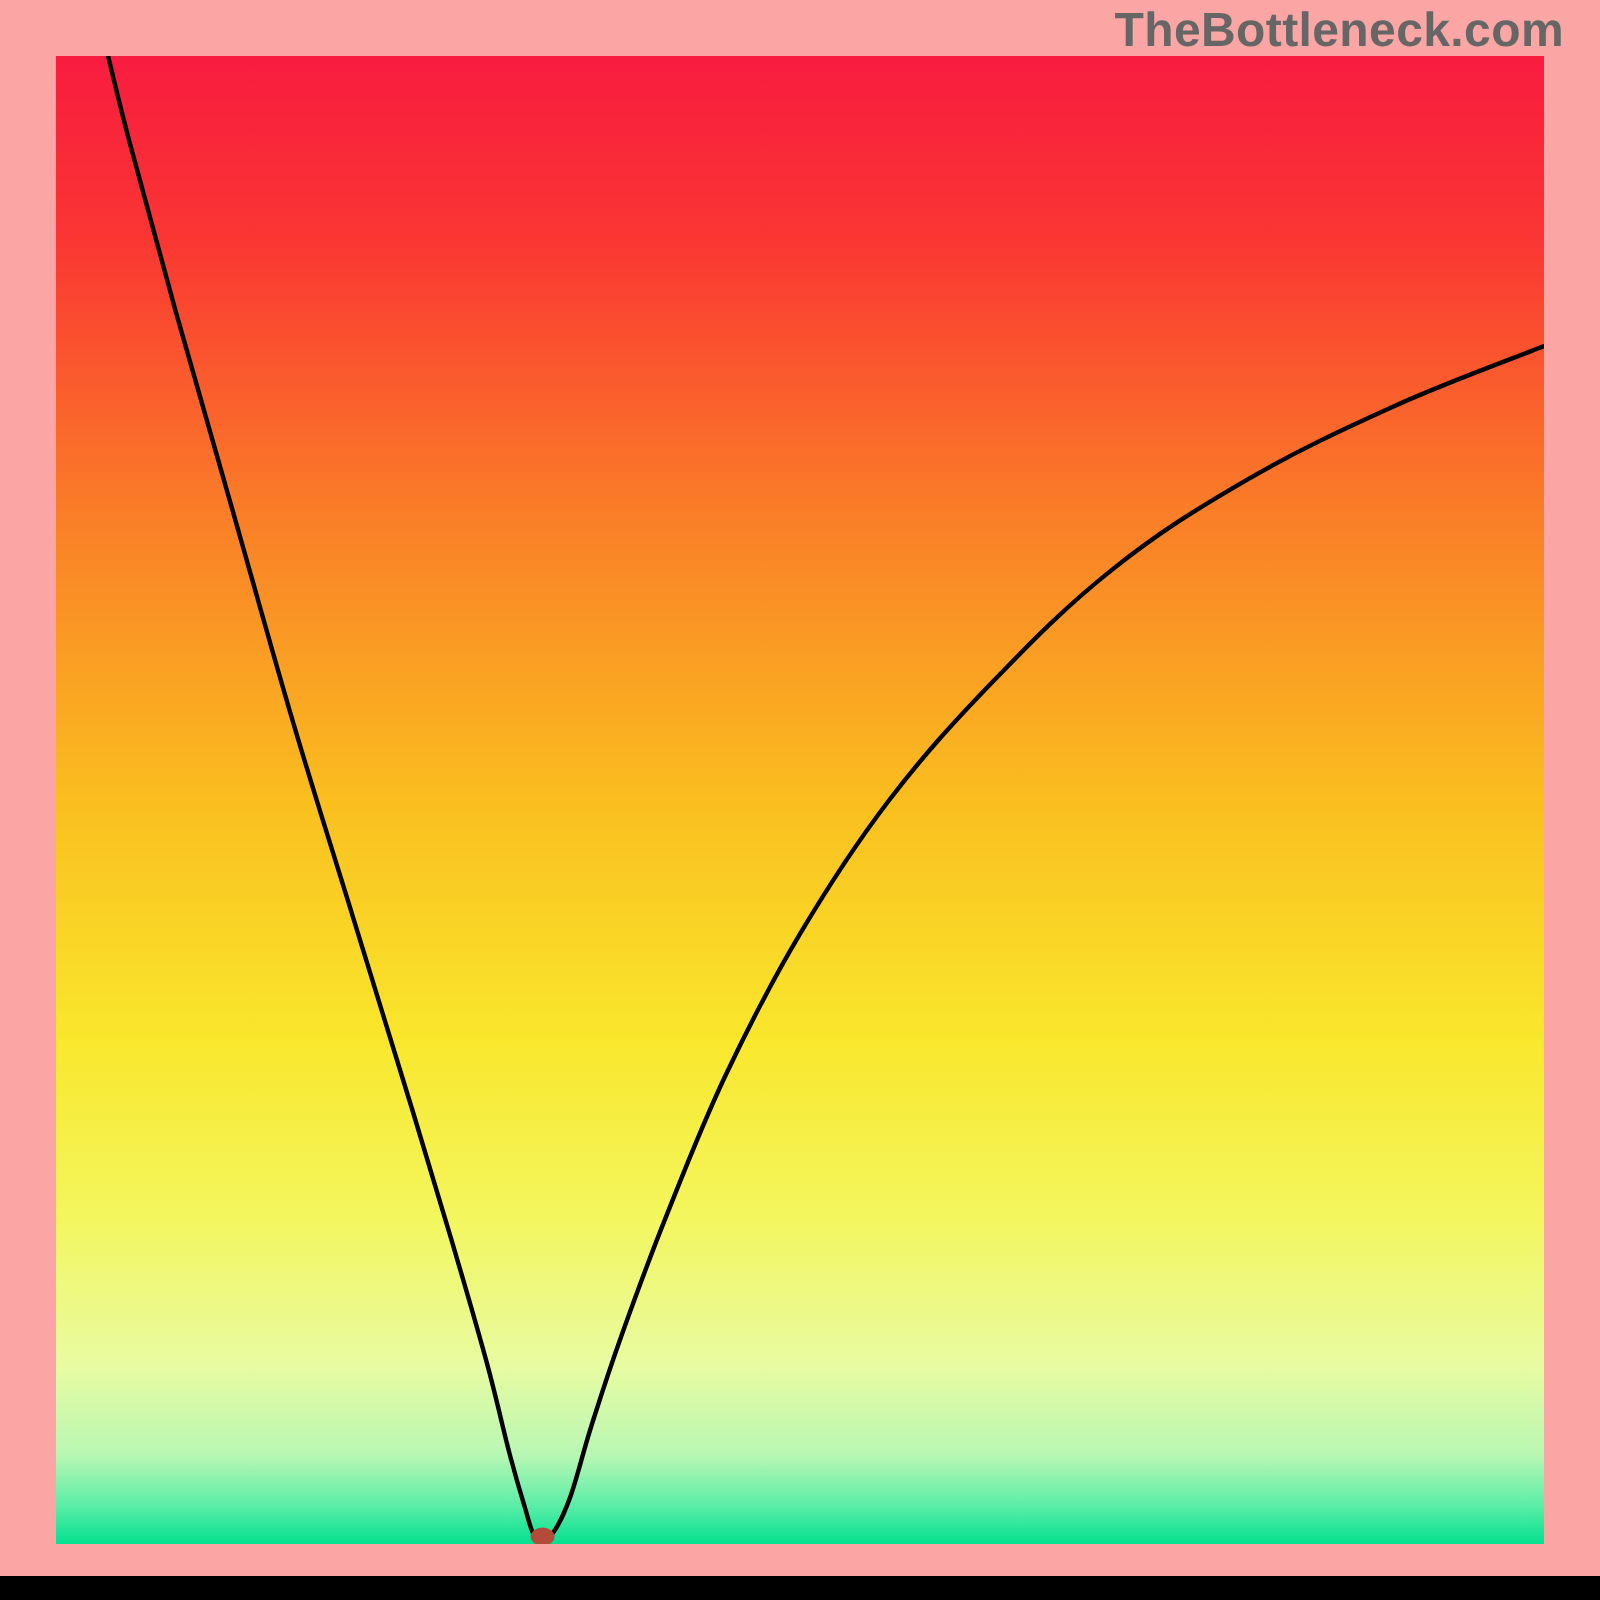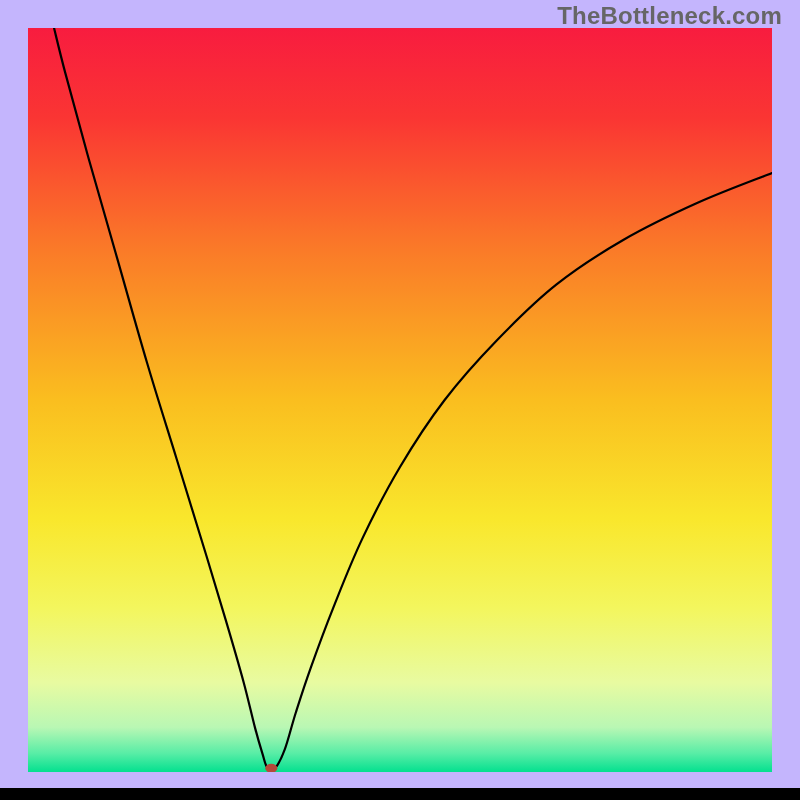--- a/index.html
+++ b/index.html
@@ -8,21 +8,21 @@
     width: 800px;
     height: 800px;
     background: #000;
     overflow: hidden;
     font-family: Arial, Helvetica, sans-serif;
   }
   .frame {
     position: relative;
     width: 800px;
     height: 788px;
-    background: #c4b5fd;
+    background: #fca5a5;
     text-align: center;
   }
   .watermark {
     position: absolute;
     top: 2px;
     right: 18px;
     color: #666;
     font-size: 24px;
     font-weight: 600;
     letter-spacing: 0.2px;

